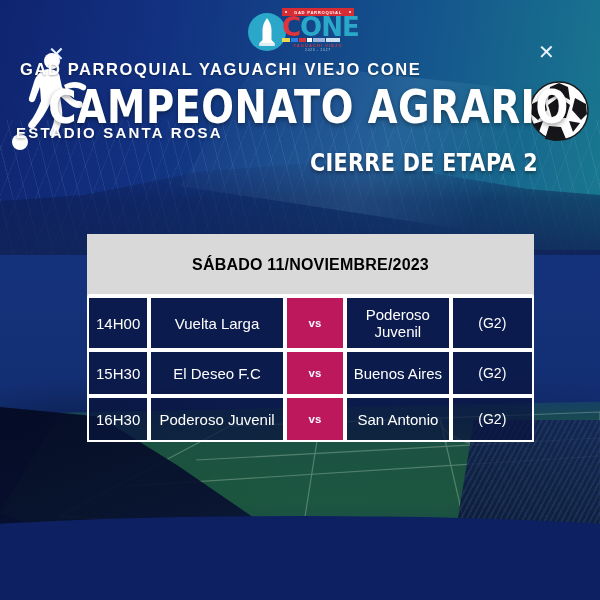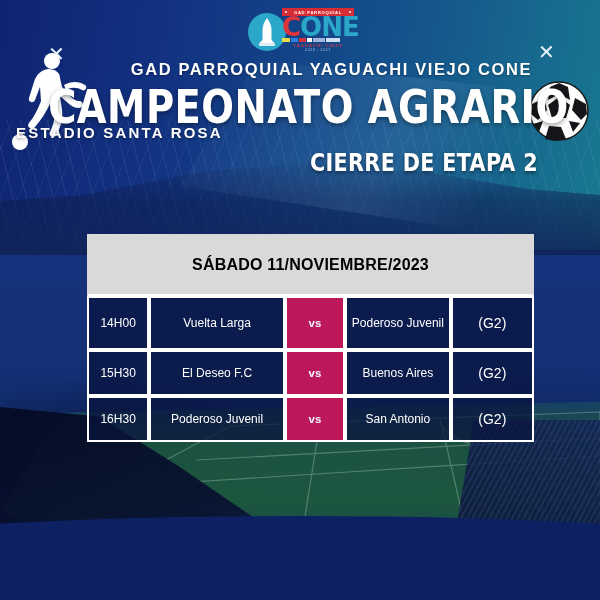--- a/index.html
+++ b/index.html
@@ -187,21 +187,21 @@
     font-size: 3.2px;
     letter-spacing: 0.8px;
     text-align: center;
     white-space: nowrap;
   }
 
   
   .kicker {
     position: absolute;
     left: 0; top: 60px; width: 532px;
-    text-align: right;
+    text-align: left;
     color: #ffffff;
     font-size: 16.5px;
     font-weight: bold;
     letter-spacing: 1.6px;
     padding-left: 20px;
     box-sizing: border-box;
     text-shadow: 0 1px 2px rgba(0,0,0,0.35);
   }
   .title {
     position: absolute;
@@ -275,21 +275,21 @@
     text-shadow: 0 1px 1px rgba(0,0,0,0.25);
   }
   .hdr td.cat {
     font-size: 10.5px;
     letter-spacing: 0.2px;
   }
   .hdr td.vs-h { background: #90a9d6; }
   .body-row td {
     background: rgba(9,20,62,0.74);
     height: 34px;
-    font-size: 12px;
+    font-size: 15px;
   }
   .body-row td.vs {
     background: #be185d;
     font-size: 11.5px;
     font-weight: bold;
     color: #f2f6ff;
   }
   .body-row td.cat { font-size: 14px; }
   .row-tall td { height: 42px; }
   .col-hora { width: 62px; }

